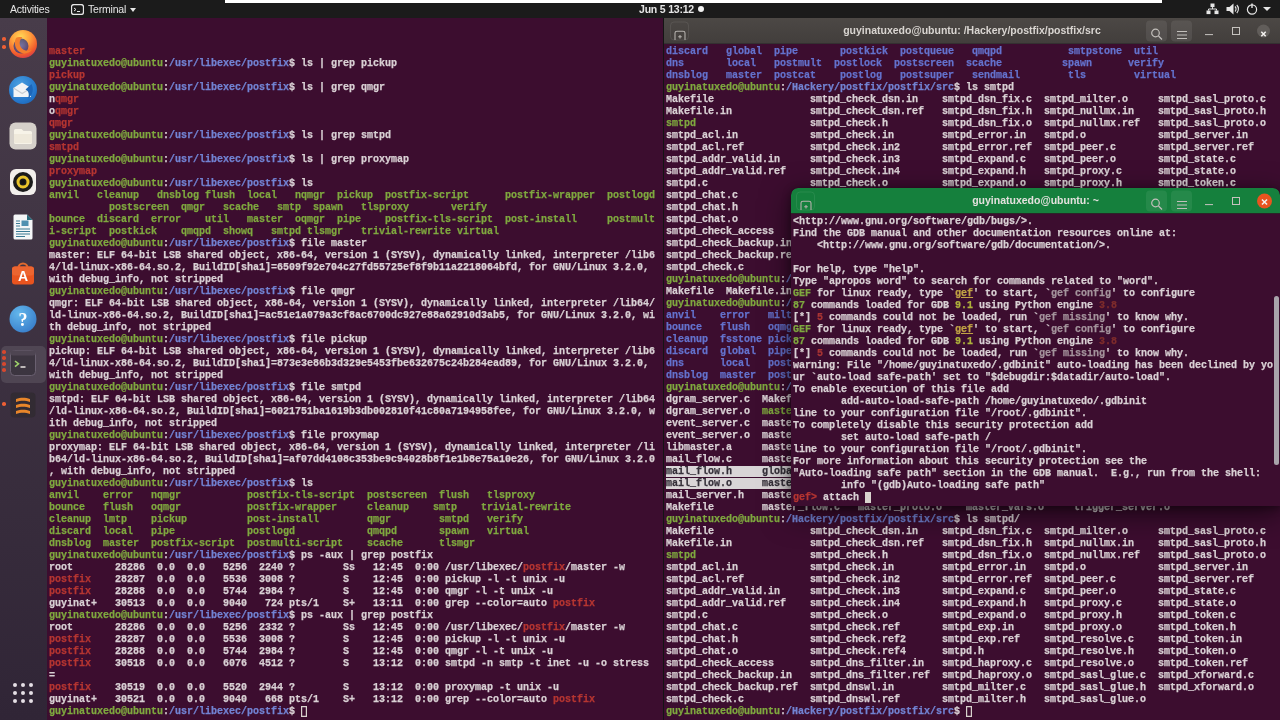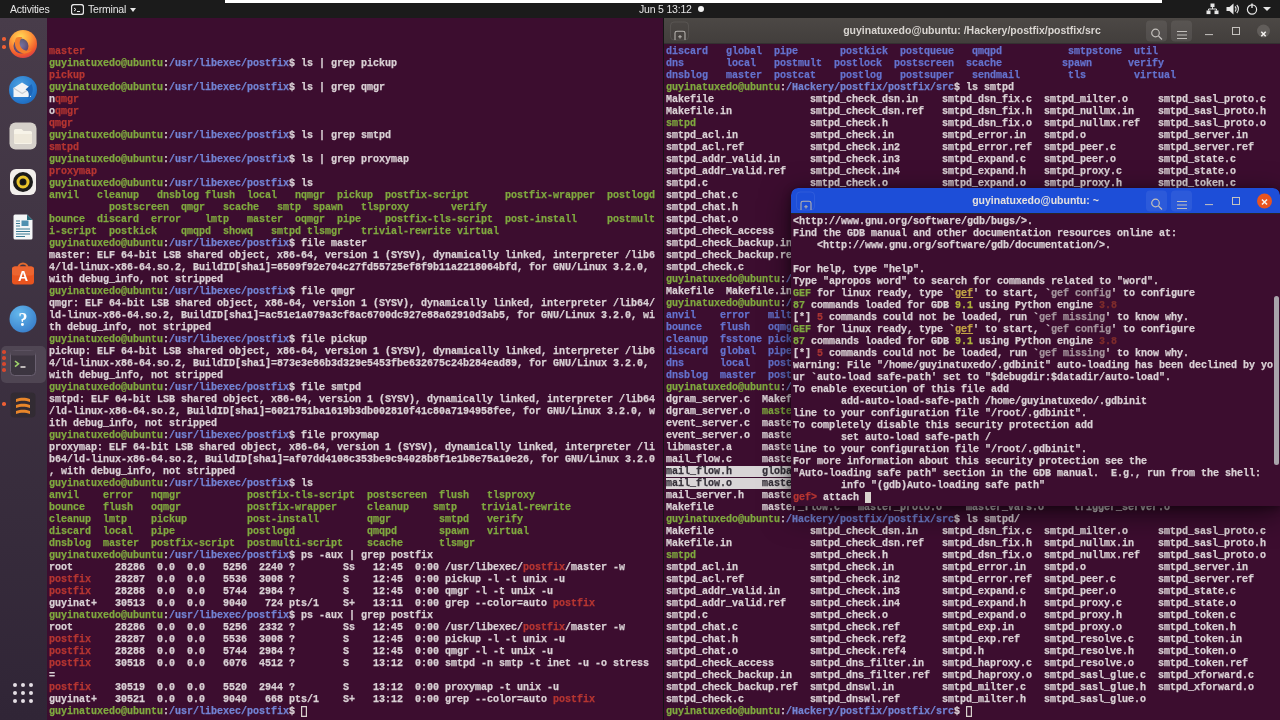--- a/index.html
+++ b/index.html
@@ -12,40 +12,40 @@
 i.y{color:#aeb23b}
 i.dr{color:#7e2c2c}
 i.u{color:#a4939c;}
 i.uy{color:#c0a244;text-decoration:underline}
 i.dr2{color:#a83434}
 i.sel{background:#d9d5d7;color:#35303a}
 i.hc{box-shadow:inset 0 0 0 1.2px #d8d2cd}
 i.sc{background:#d8d2cd}
 .win{position:absolute;background:#3c0d2f;overflow:hidden}
 .hdr{position:absolute;left:0;top:0;right:0;height:26px;background:linear-gradient(#4c4845,#423e3c);border-bottom:1px solid #343031;color:#d9d5d1;font-weight:bold;font-size:10.5px;line-height:25px;text-align:center}
-.hdr.dk{background:#1d4ed8;border-bottom:1px solid #2a2628;color:#e4e1de}
+.hdr.dk{background:#15803d;border-bottom:1px solid #2a2628;color:#e4e1de}
 .hbtn{position:absolute;top:50%;transform:translateY(-50%)}
 .circ{width:15px;height:15px;border-radius:50%;display:block}
 #topbar{position:absolute;left:0;top:0;width:1280px;height:18px;background:#1b1b1b;color:#e6e6e6;font-size:10.5px}
 #dock{position:absolute;left:0;top:18px;width:47px;height:702px;background:linear-gradient(180deg,#483c4a,#302536)}
 .dicon{position:absolute;left:8px;width:30px;height:30px}
 .dot{position:absolute;border-radius:50%}
 #whitestrip{position:absolute;left:225px;top:0;width:937px;height:2.5px;background:#fff;z-index:9}
 </style></head>
 <body>
 <div id="screen">
 <div id="topbar">
       <div style="position:absolute;left:10px;top:0;line-height:18px;letter-spacing:-0.2px">Activities</div>
       <div style="position:absolute;left:71px;top:3.5px"><svg width="13" height="11" viewBox="0 0 13 11" style="">
           <rect x="0.5" y="0.5" width="12" height="10" rx="2.5" fill="none" stroke="#e6e6e6" stroke-width="1.3"></rect>
           <path d="M3 4 l2 1.5 -2 1.5 M6 7.5 h3" stroke="#e6e6e6" stroke-width="1" fill="none"></path>
         </svg></div>
       <div style="position:absolute;left:88px;top:0;line-height:18px;letter-spacing:-0.2px">Terminal</div>
       <div style="position:absolute;left:130px;top:8px;width:0;height:0;border-left:3.5px solid transparent;border-right:3.5px solid transparent;border-top:4px solid #e6e6e6"></div>
-      <div style="position:absolute;left:639px;top:0;line-height:18px;font-weight:normal;letter-spacing:-0.2px">Jun 5  13:12</div>
+      <div style="position:absolute;left:639px;top:0;line-height:18px;font-weight:bold;letter-spacing:-0.2px">Jun 5  13:12</div>
       <div style="position:absolute;left:698px;top:6px;width:6px;height:6px;border-radius:50%;background:#f2f2f2"></div>
       <div style="position:absolute;left:1206px;top:3px"><svg width="13" height="12" viewBox="0 0 13 12" style="">
           <rect x="4.5" y="0.5" width="4" height="3.6" fill="#e6e6e6"></rect>
           <rect x="0.5" y="7.5" width="4" height="3.6" fill="#e6e6e6"></rect>
           <rect x="8.5" y="7.5" width="4" height="3.6" fill="#e6e6e6"></rect>
           <path d="M6.5 4.1 V6 M2.5 7.5 V6 H10.5 V7.5" stroke="#e6e6e6" fill="none" stroke-width="1"></path>
         </svg></div>
       <div style="position:absolute;left:1226px;top:3px"><svg width="13" height="12" viewBox="0 0 13 12" style="">
           <path d="M0.5 4 h3 l4 -3.4 v10.8 l-4 -3.4 h-3 z" fill="#e6e6e6"></path>
           <path d="M9 3.5 a3.5 3.5 0 0 1 0 5 M10.8 2 a5.8 5.8 0 0 1 0 8" stroke="#e6e6e6" fill="none" stroke-width="1.1"></path>
@@ -160,21 +160,21 @@
 n<i class="r">qmgr</i>
 o<i class="r">qmgr</i>
 <i class="r">qmgr</i>
 <i class="g">guyinatuxedo@ubuntu</i>:<i class="b">/usr/libexec/postfix</i>$ ls | grep smtpd
 <i class="r">smtpd</i>
 <i class="g">guyinatuxedo@ubuntu</i>:<i class="b">/usr/libexec/postfix</i>$ ls | grep proxymap
 <i class="r">proxymap</i>
 <i class="g">guyinatuxedo@ubuntu</i>:<i class="b">/usr/libexec/postfix</i>$ ls
 <i class="g">anvil   cleanup   dnsblog flush  local   nqmgr  pickup  postfix-script      postfix-wrapper  postlogd</i>
 <i class="g">          postscreen  qmgr   scache   smtp  spawn   tlsproxy       verify</i>
-<i class="g">bounce  discard  error    lmtp   master  oqmgr  pipe    postfix-tls-script  post-install     postmult</i>
+<i class="g">bounce  discard  error    util   master  oqmgr  pipe    postfix-tls-script  post-install     postmult</i>
 <i class="g">i-script  postkick    qmqpd  showq   smtpd tlsmgr   trivial-rewrite virtual</i>
 <i class="g">guyinatuxedo@ubuntu</i>:<i class="b">/usr/libexec/postfix</i>$ file master
 master: ELF 64-bit LSB shared object, x86-64, version 1 (SYSV), dynamically linked, interpreter /lib6
 4/ld-linux-x86-64.so.2, BuildID[sha1]=6509f92e704c27fd55725ef8f9b11a2218064bfd, for GNU/Linux 3.2.0,
 with debug_info, not stripped
 <i class="g">guyinatuxedo@ubuntu</i>:<i class="b">/usr/libexec/postfix</i>$ file qmgr
 qmgr: ELF 64-bit LSB shared object, x86-64, version 1 (SYSV), dynamically linked, interpreter /lib64/
 ld-linux-x86-64.so.2, BuildID[sha1]=ac51e1a079a3cf8ac6700dc927e88a62910d3ab5, for GNU/Linux 3.2.0, wi
 th debug_info, not stripped
 <i class="g">guyinatuxedo@ubuntu</i>:<i class="b">/usr/libexec/postfix</i>$ file pickup

